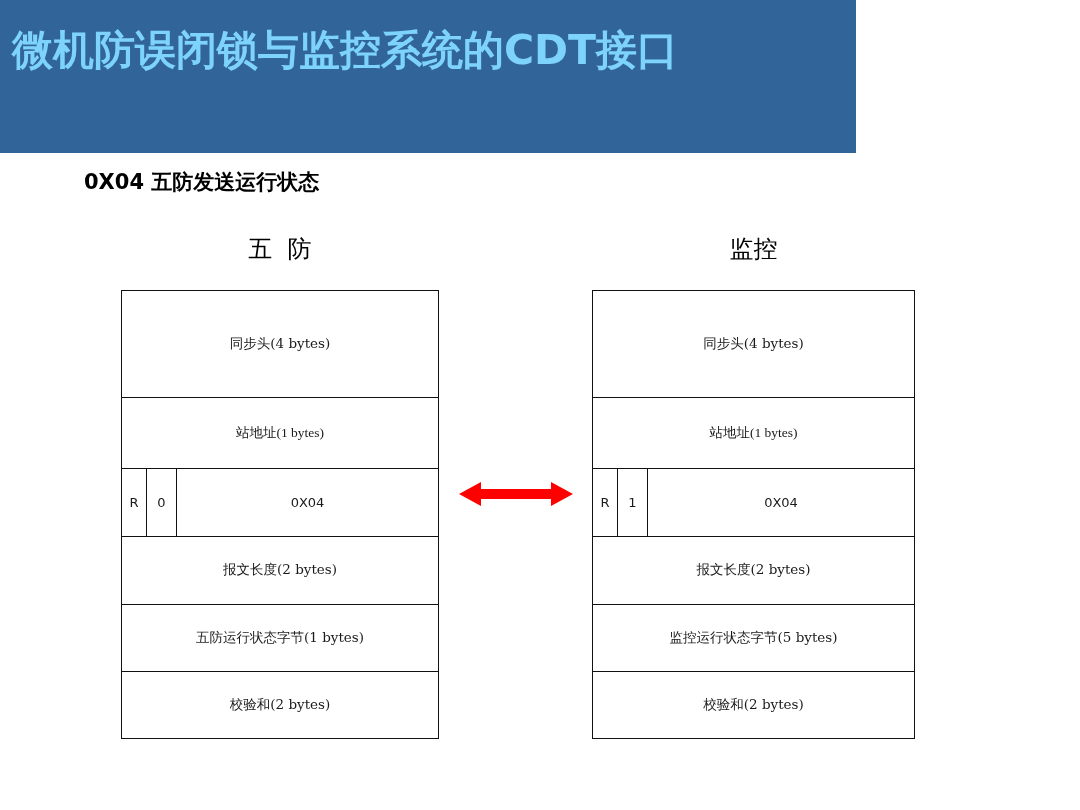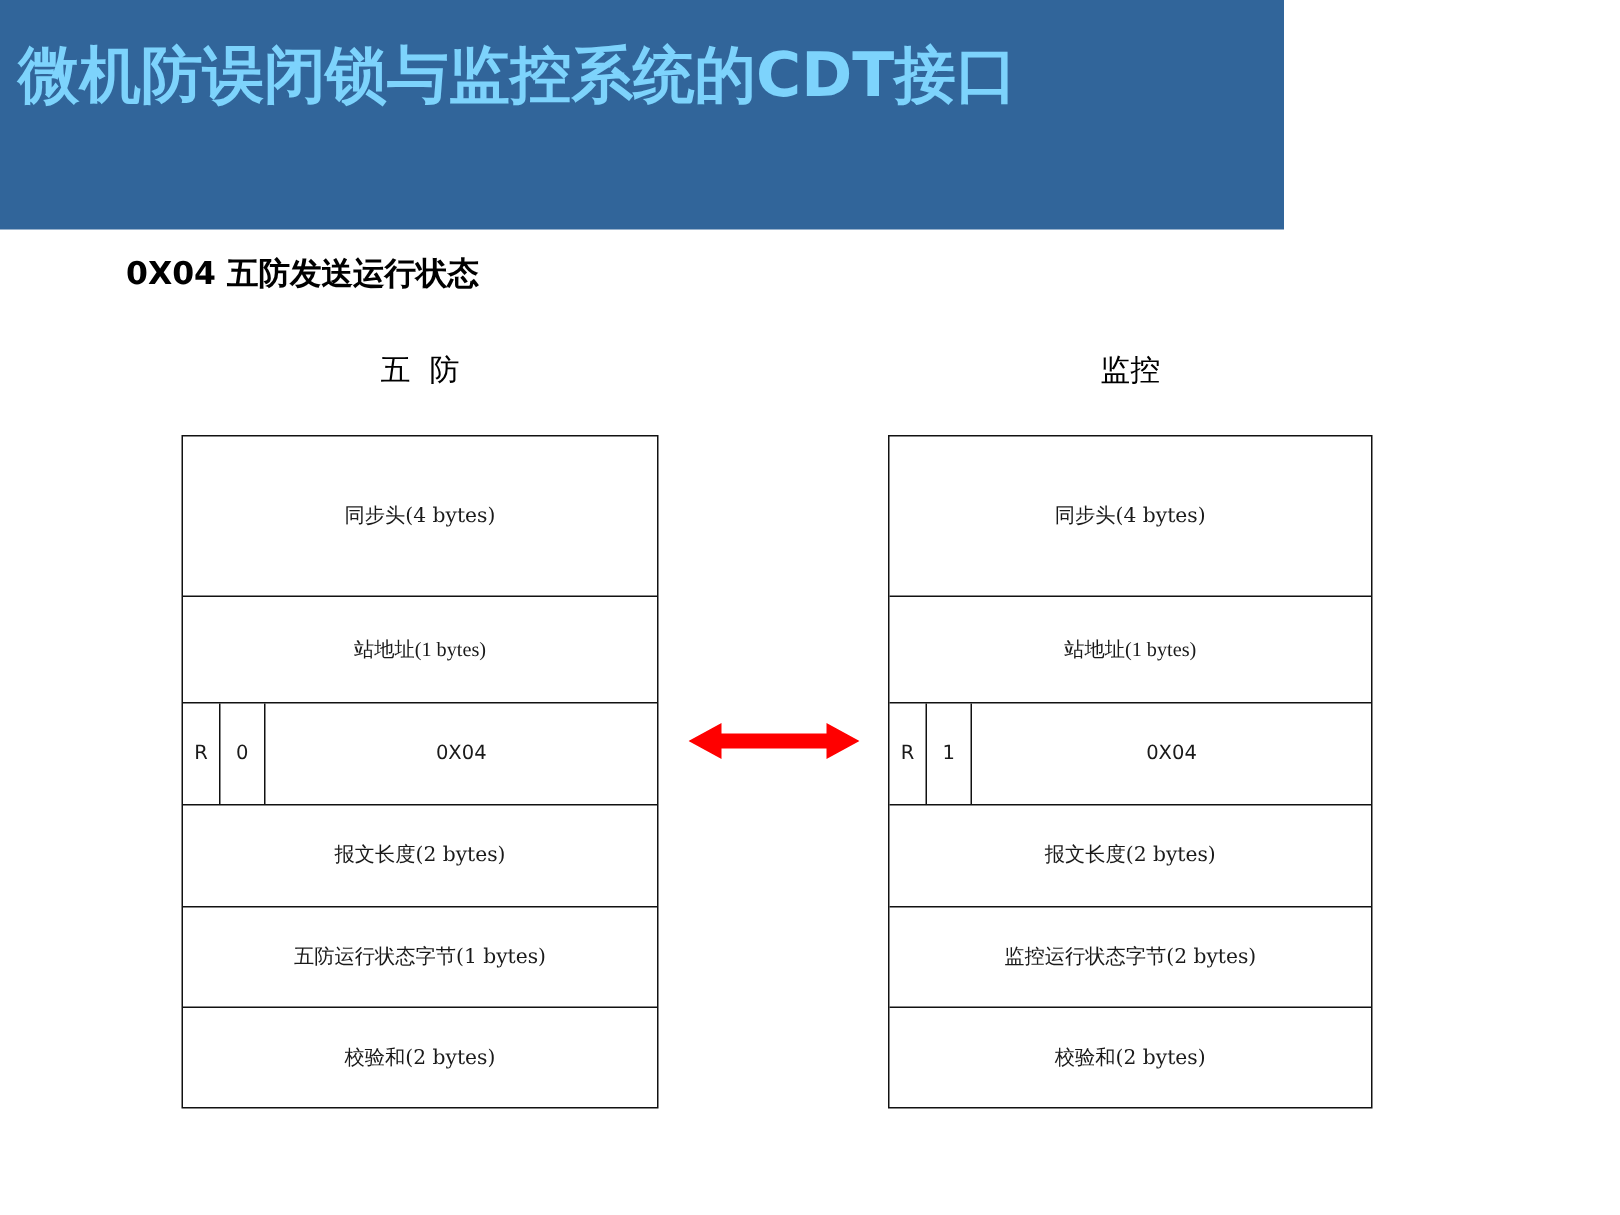--- a/index.html
+++ b/index.html
@@ -46,21 +46,21 @@
     font-size: 21px;
     font-weight: bold;
     color: #000000;
     white-space: nowrap;
   }
 
   
   .col-heading {
     position: absolute;
     font-family: "DejaVu Serif", "Liberation Serif", serif;
-    font-size: 20px;
+    font-size: 24px;
     font-weight: normal;
     color: #000000;
     white-space: pre;
     text-align: center;
   }
   #heading-left  { left: 121px; top: 233px; width: 318px; }
   #heading-right { left: 592px; top: 233px; width: 323px; text-align: center; }
 
   
   .frame-table {
@@ -161,16 +161,16 @@
   <div class="frame-row row-addr">站地址(1 bytes)</div>
 
   <div class="frame-row row-ctrl">
     <div class="ctrl-cell ctrl-r">R</div>
     <div class="ctrl-cell ctrl-b0">1</div>
     <div class="ctrl-cell last">0X04</div>
   </div>
 
   <div class="frame-row row-len">报文长度(2 bytes)</div>
 
-  <div class="frame-row row-state">监控运行状态字节(2 bytes)</div>
+  <div class="frame-row row-state">监控运行状态字节(5 bytes)</div>
 
   <div class="frame-row row-check">校验和(2 bytes)</div>
 </div>
 
 </body></html>

